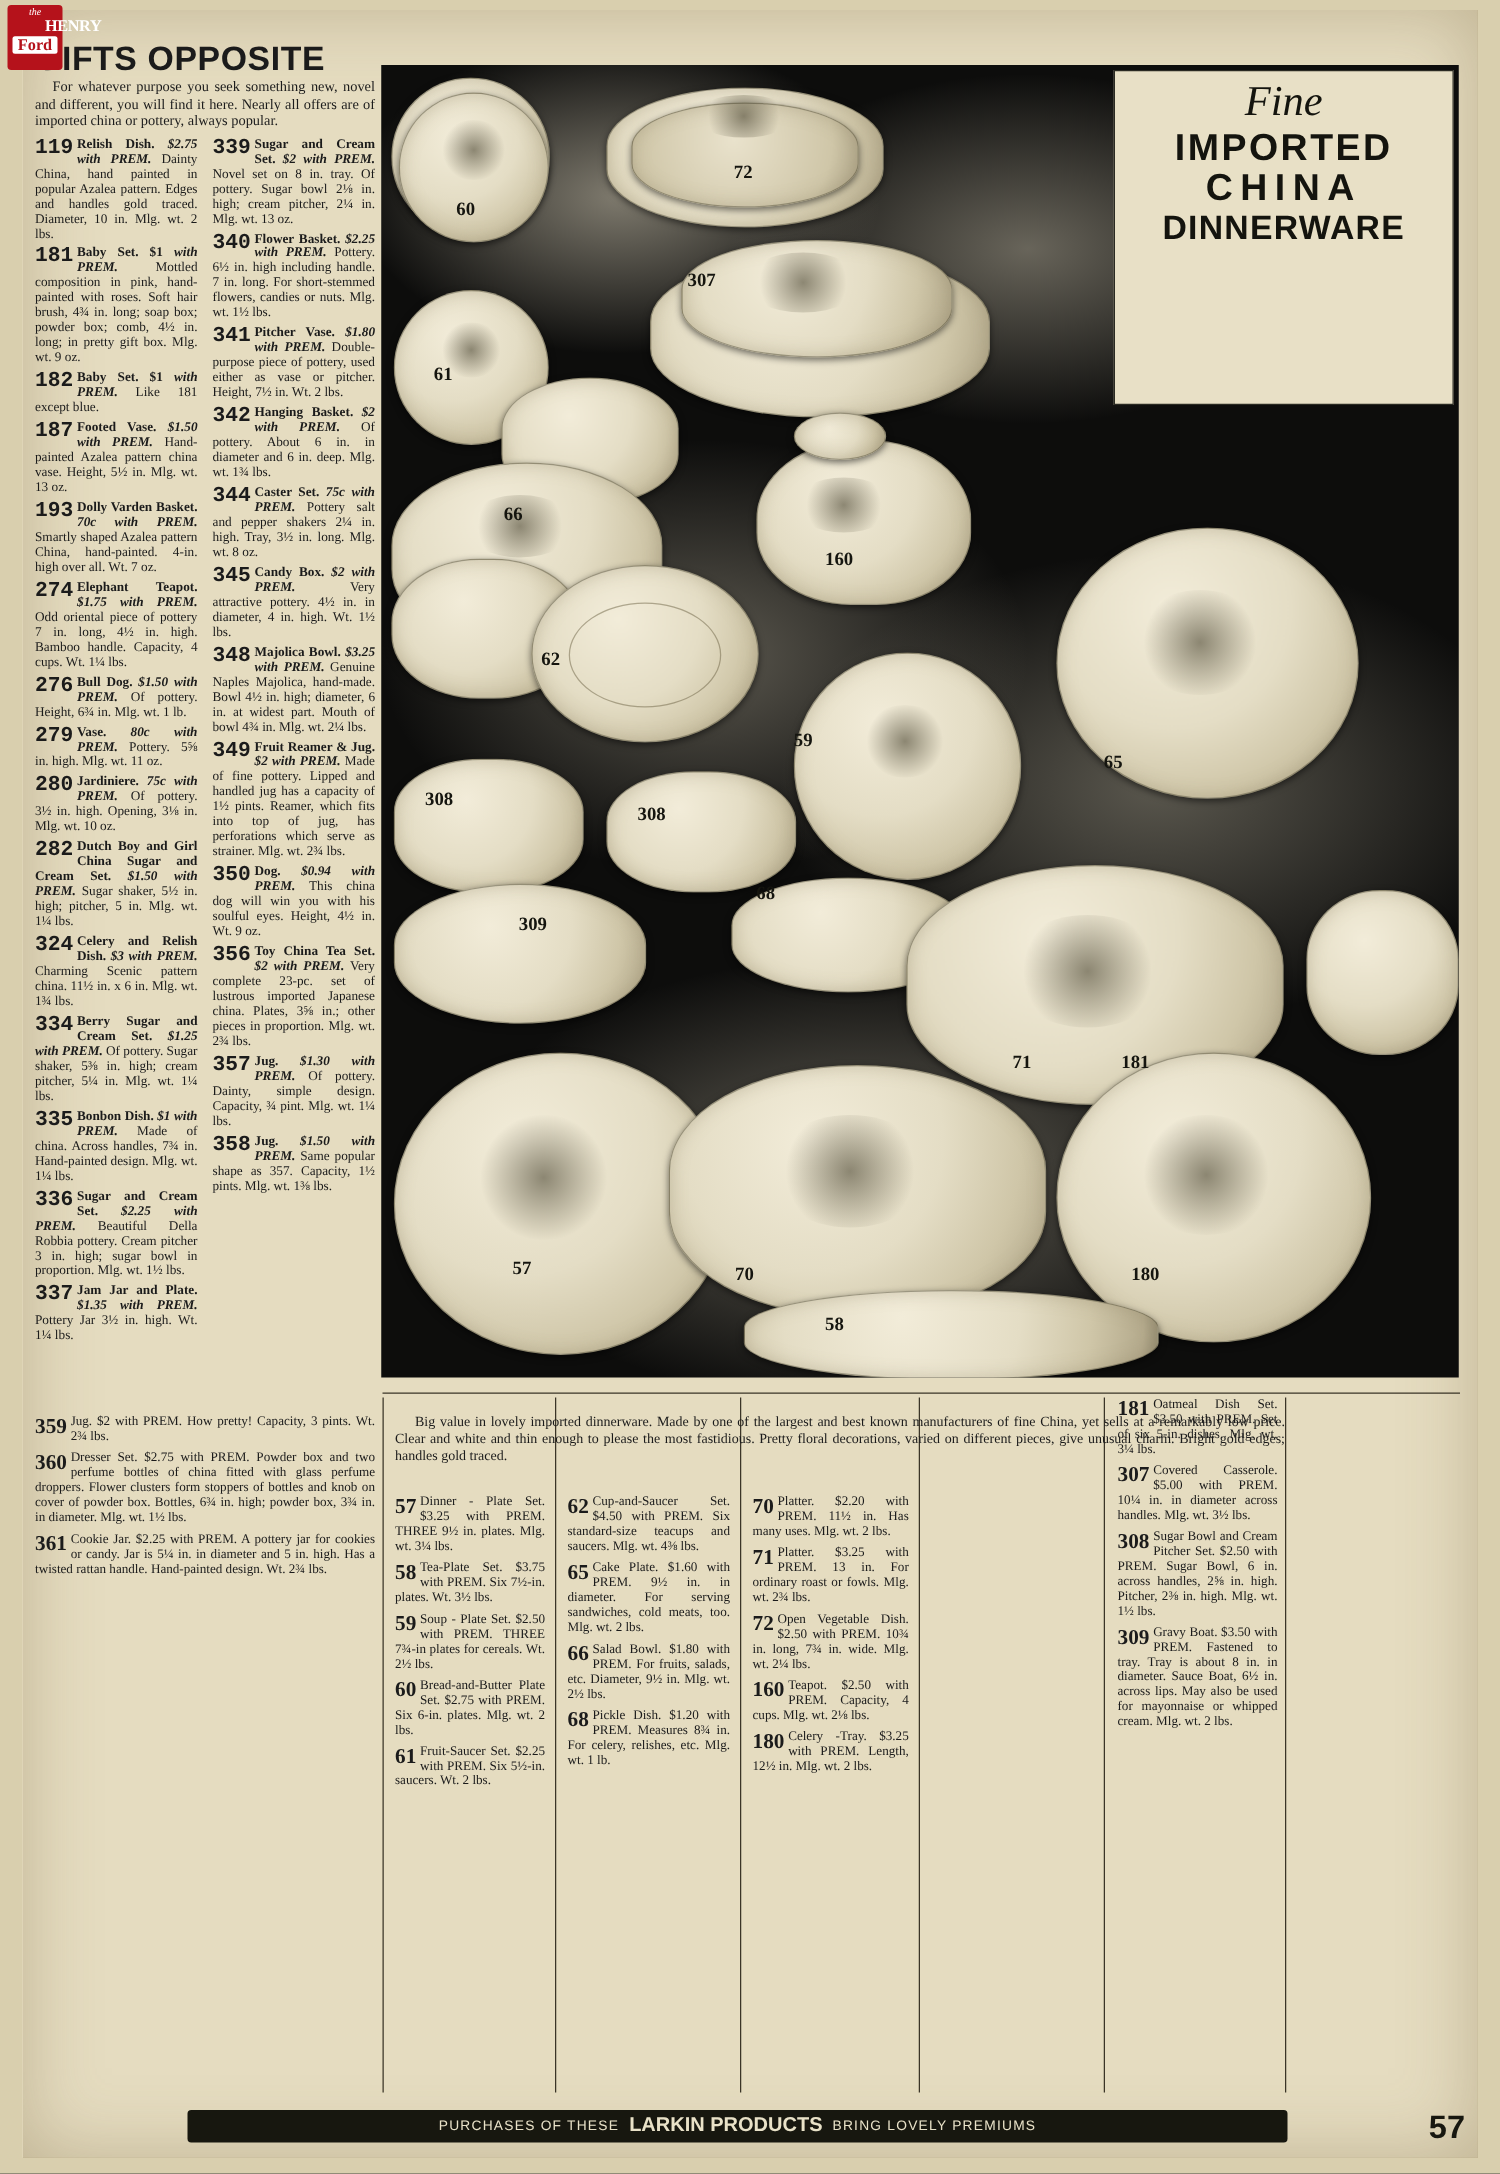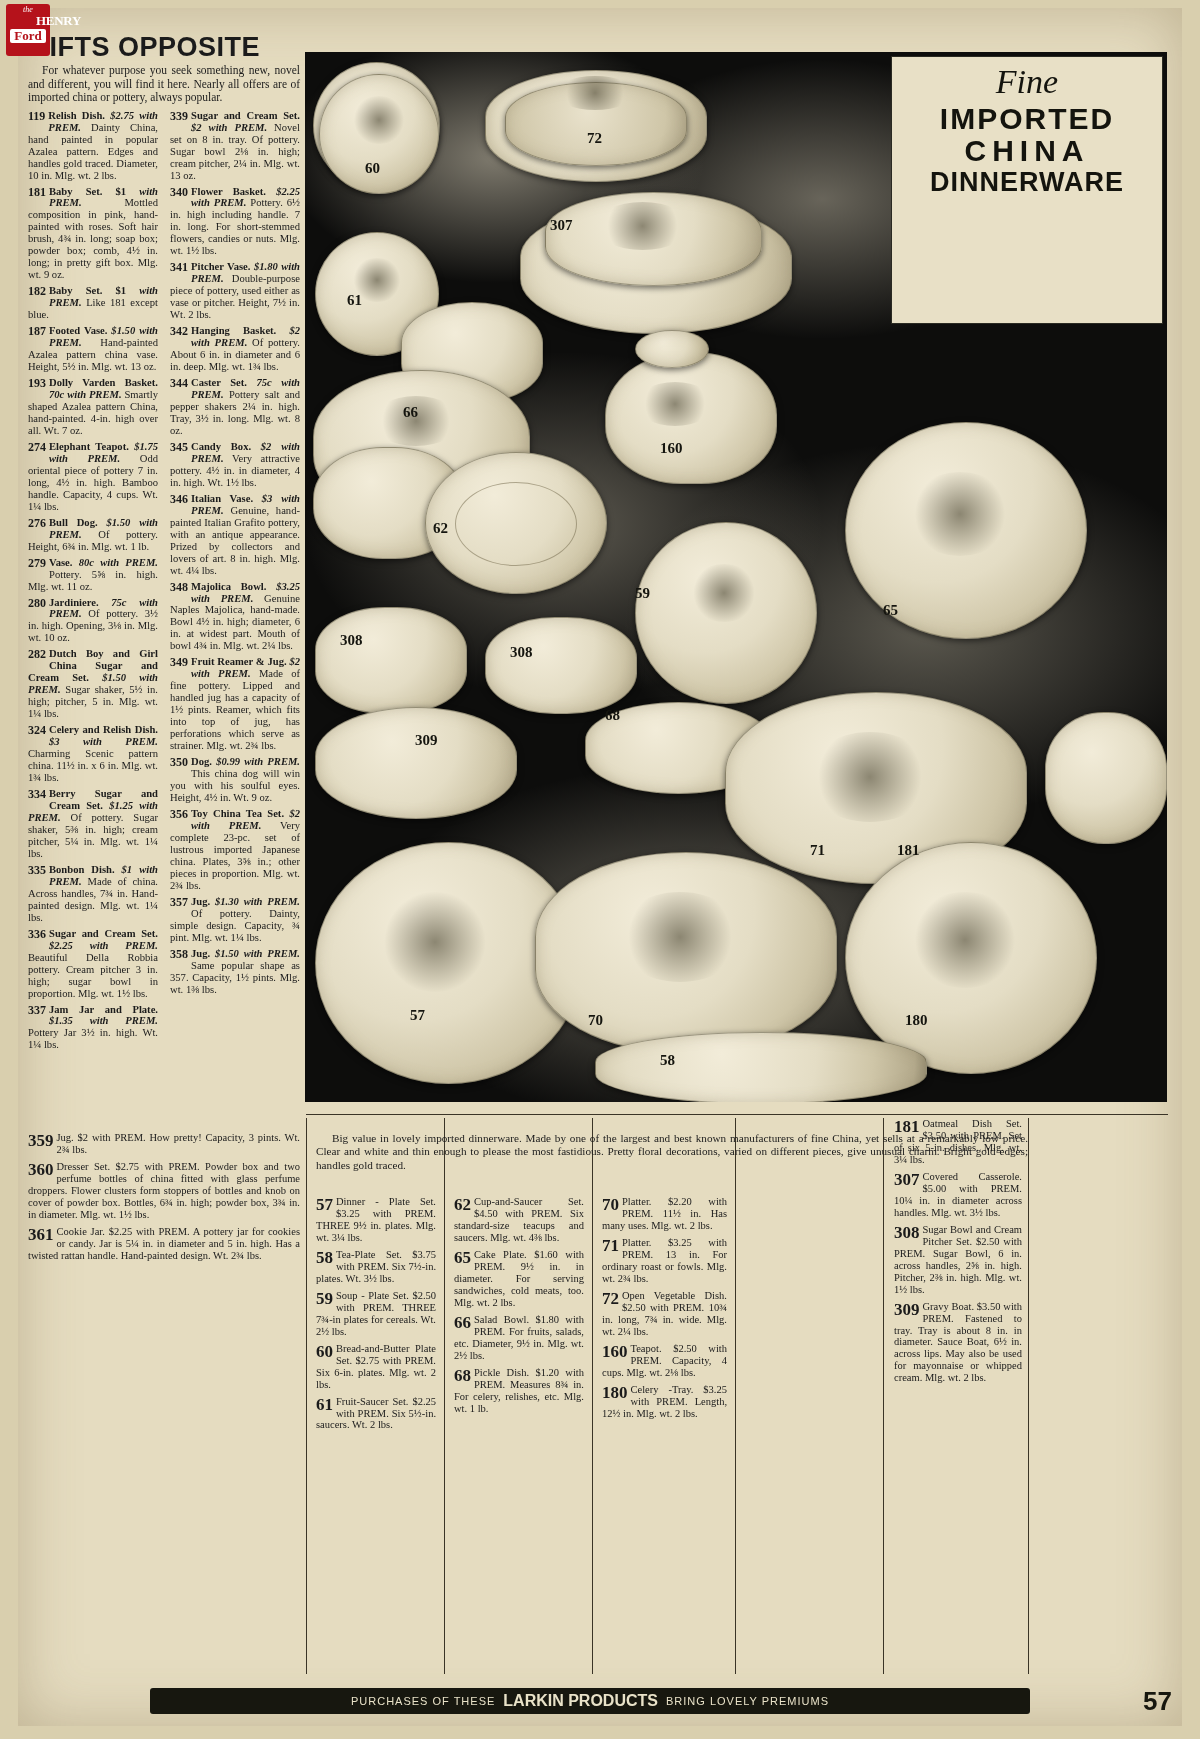--- a/index.html
+++ b/index.html
@@ -41,22 +41,22 @@
   }
   .two-col{
     column-count:2;column-gap:12px;column-fill:auto;
     height:1010px;
   }
   .item{
     font-size:10.6px;line-height:1.13;text-align:justify;color:#1b1b1b;
     margin-bottom:4px;break-inside:avoid;
   }
   .item .num{
-    font-family:Liberation Serif, serif;
-    font-size:12px;font-weight:bold;float:left;margin-right:3px;line-height:1;
+    font-family:Liberation Mono, monospace;
+    font-size:17px;font-weight:bold;float:left;margin-right:3px;line-height:1;
   }
   .item .nm{font-weight:bold;}
   .item .pr{font-style:italic;font-weight:bold;}
   .item .pm{font-style:italic;font-weight:bold;}
 
   
   .plate{
     position:absolute;left:305px;top:52px;width:862px;height:1050px;
     background:#0d0d0c;
     overflow:hidden;
@@ -183,24 +183,23 @@
         <div class="item"><span class="num">334</span><span class="nm">Berry Sugar and Cream Set.</span><span class="pr"> $1.25 with</span><span class="pm"> PREM.</span> <span>Of pottery. Sugar shaker, 5⅜ in. high; cream pitcher, 5¼ in. Mlg. wt. 1¼ lbs.</span></div>
         <div class="item"><span class="num">335</span><span class="nm">Bonbon Dish.</span><span class="pr"> $1 with</span><span class="pm"> PREM.</span> <span>Made of china. Across handles, 7¾ in. Hand-painted design. Mlg. wt. 1¼ lbs.</span></div>
         <div class="item"><span class="num">336</span><span class="nm">Sugar and Cream Set.</span><span class="pr"> $2.25 with PREM.</span> <span>Beautiful Della Robbia pottery. Cream pitcher 3 in. high; sugar bowl in proportion. Mlg. wt. 1½ lbs.</span></div>
         <div class="item"><span class="num">337</span><span class="nm">Jam Jar and Plate.</span><span class="pr"> $1.35</span><span class="pm"> with PREM.</span> <span>Pottery Jar 3½ in. high. Wt. 1¼ lbs.</span></div>
         <div class="item"><span class="num">339</span><span class="nm">Sugar and Cream Set.</span><span class="pr"> $2 with PREM.</span> <span>Novel set on 8 in. tray. Of pottery. Sugar bowl 2⅛ in. high; cream pitcher, 2¼ in. Mlg. wt. 13 oz.</span></div>
         <div class="item"><span class="num">340</span><span class="nm">Flower Basket.</span><span class="pr"> $2.25</span><span class="pm"> with PREM.</span> <span>Pottery. 6½ in. high including handle. 7 in. long. For short-stemmed flowers, candies or nuts. Mlg. wt. 1½ lbs.</span></div>
         <div class="item"><span class="num">341</span><span class="nm">Pitcher Vase.</span><span class="pr"> $1.80</span><span class="pm"> with PREM.</span> <span>Double-purpose piece of pottery, used either as vase or pitcher. Height, 7½ in. Wt. 2 lbs.</span></div>
         <div class="item"><span class="num">342</span><span class="nm">Hanging Basket.</span><span class="pr"> $2</span><span class="pm"> with PREM.</span> <span>Of pottery. About 6 in. in diameter and 6 in. deep. Mlg. wt. 1¾ lbs.</span></div>
         <div class="item"><span class="num">344</span><span class="nm">Caster Set.</span><span class="pr"> 75c</span><span class="pm"> with PREM.</span> <span>Pottery salt and pepper shakers 2¼ in. high. Tray, 3½ in. long. Mlg. wt. 8 oz.</span></div>
         <div class="item"><span class="num">345</span><span class="nm">Candy Box.</span><span class="pr"> $2</span><span class="pm"> with PREM.</span> <span>Very attractive pottery. 4½ in. in diameter, 4 in. high. Wt. 1½ lbs.</span></div>
-        <div class="item"><span class="num">346</span><span class="nm">Italian Vase.</span><span class="pr"> $3</span><span class="pm"> with PREM.</span> <span>Genuine, hand-painted Italian Grafito pottery, with an antique appearance. Prized by collectors and lovers of art. 8 in. high. Mlg. wt. 4¼ lbs.</span></div>
         <div class="item"><span class="num">348</span><span class="nm">Majolica Bowl.</span><span class="pr"> $3.25</span><span class="pm"> with PREM.</span> <span>Genuine Naples Majolica, hand-made. Bowl 4½ in. high; diameter, 6 in. at widest part. Mouth of bowl 4¾ in. Mlg. wt. 2¼ lbs.</span></div>
         <div class="item"><span class="num">349</span><span class="nm">Fruit Reamer &amp; Jug.</span><span class="pr"> $2 with PREM.</span> <span>Made of fine pottery. Lipped and handled jug has a capacity of 1½ pints. Reamer, which fits into top of jug, has perforations which serve as strainer. Mlg. wt. 2¾ lbs.</span></div>
-        <div class="item"><span class="num">350</span><span class="nm">Dog.</span><span class="pr"> $0.99</span><span class="pm"> with PREM.</span> <span>This china dog will win you with his soulful eyes. Height, 4½ in. Wt. 9 oz.</span></div>
+        <div class="item"><span class="num">350</span><span class="nm">Dog.</span><span class="pr"> $0.94</span><span class="pm"> with PREM.</span> <span>This china dog will win you with his soulful eyes. Height, 4½ in. Wt. 9 oz.</span></div>
         <div class="item"><span class="num">356</span><span class="nm">Toy China Tea Set.</span><span class="pr"> $2</span><span class="pm"> with PREM.</span> <span>Very complete 23-pc. set of lustrous imported Japanese china. Plates, 3⅝ in.; other pieces in proportion. Mlg. wt. 2¾ lbs.</span></div>
         <div class="item"><span class="num">357</span><span class="nm">Jug.</span><span class="pr"> $1.30</span><span class="pm"> with PREM.</span> <span>Of pottery. Dainty, simple design. Capacity, ¾ pint. Mlg. wt. 1¼ lbs.</span></div>
         <div class="item"><span class="num">358</span><span class="nm">Jug.</span><span class="pr"> $1.50</span><span class="pm"> with PREM.</span> <span>Same popular shape as 357. Capacity, 1½ pints. Mlg. wt. 1⅜ lbs.</span></div>
       </div>
   </div>
 
   <div class="plate">
     <div class="fogtop"></div>
 
     <div class="china" style="left:8px;top:10px;width:125px;height:125px;"></div>

